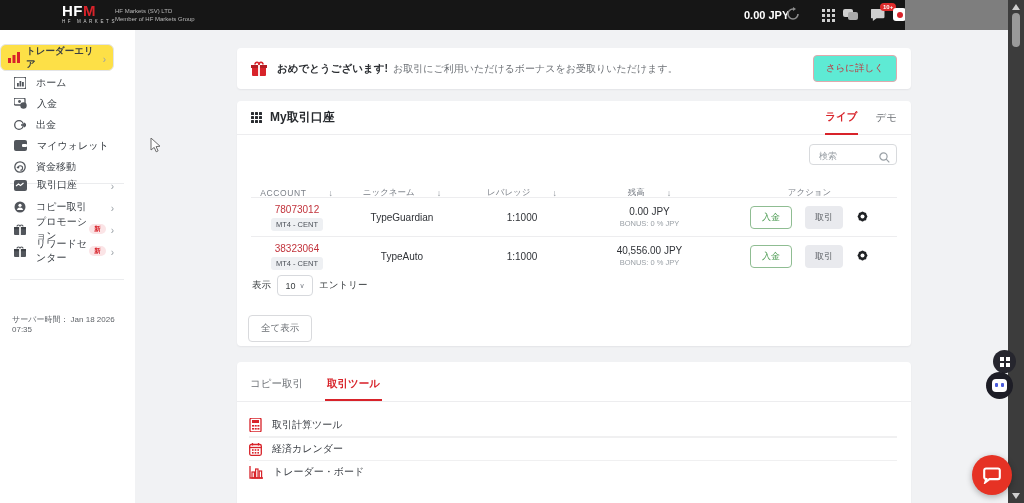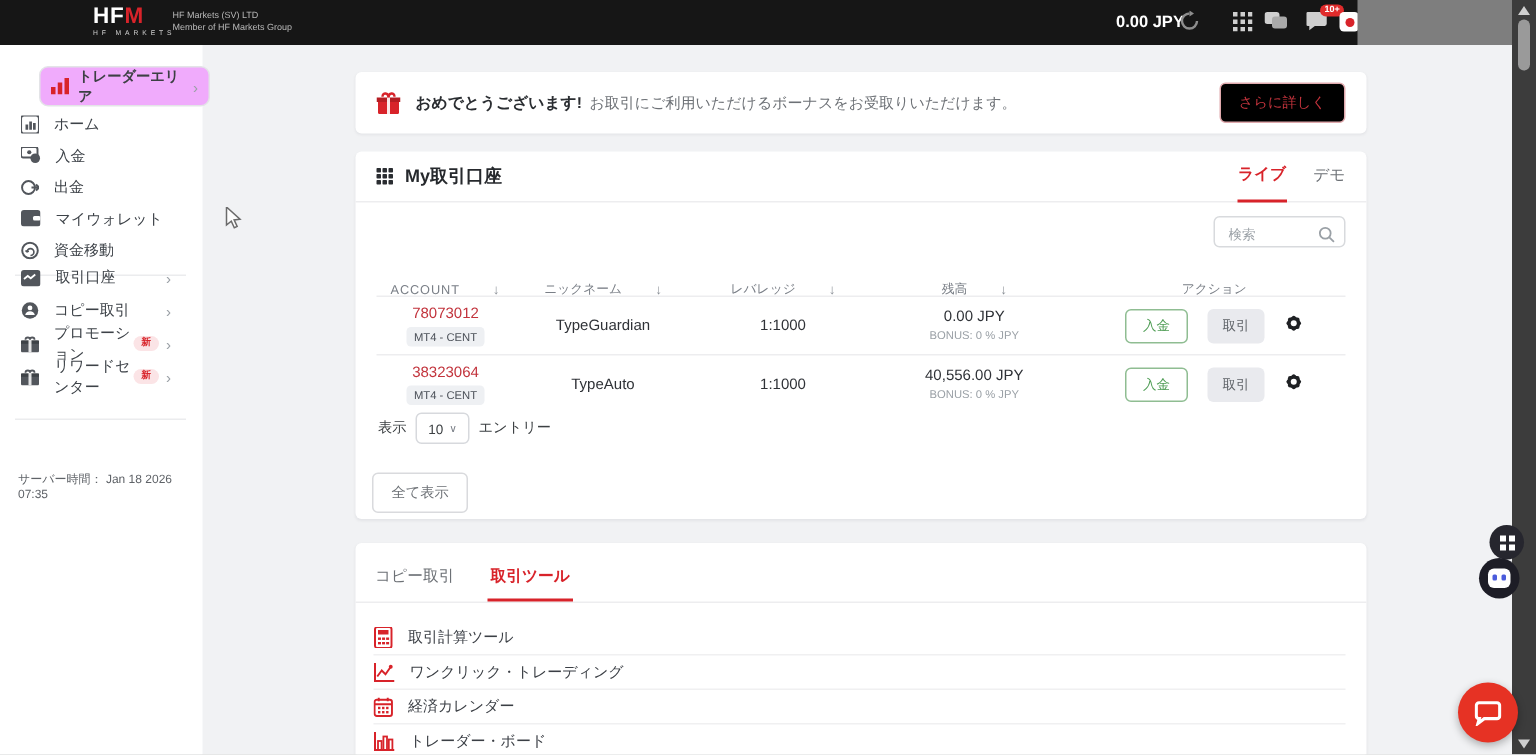--- a/index.html
+++ b/index.html
@@ -24,40 +24,40 @@
 
   
   .scrollbar{position:absolute;right:0;top:0;width:16px;height:503px;background:#3c3c3c;z-index:6;}
   .sb-thumb{position:absolute;left:4px;top:13px;width:8px;height:34px;background:#9a9a9a;border-radius:4px;}
   .sb-arrow{position:absolute;left:4px;width:0;height:0;border-left:4px solid transparent;border-right:4px solid transparent;}
   .sb-up{top:4px;border-bottom:6px solid #cfcfcf;}
   .sb-down{bottom:4px;border-top:6px solid #cfcfcf;}
 
   
   .sidebar{position:absolute;left:0;top:30px;width:135px;height:473px;background:#fff;}
-  .trader-area{position:absolute;left:26px;top:14px;width:114px;height:27px;background:#f0abfc;
+  .trader-area{position:absolute;left:0;top:14px;width:114px;height:27px;background:#fde047;
       border:1px solid #e3e4e7;border-radius:6px;display:flex;align-items:center;padding:0 7px;box-sizing:border-box;}
   .trader-area .lbl{font-size:9.5px;font-weight:bold;color:#3c4043;margin-left:6px;flex:1;}
   .chev::after{content:"›";color:#9aa0a6;font-size:10px;}
   .nav{position:absolute;left:0;width:128px;}
   .nav-item{display:flex;align-items:center;height:21px;padding-left:14px;cursor:pointer;}
   .nav-item .lbl{font-size:10px;color:#3d4248;margin-left:10px;flex:1;}
   .nav-item .chev{margin-right:14px;}
   .nav2 .nav-item{height:22px;}
   .pill-new{background:#fbe4e6;color:#d8232a;font-size:6.5px;font-weight:bold;border-radius:6px;
       padding:2px 5px;margin-right:5px;line-height:6px;}
   .side-div{position:absolute;left:10px;width:114px;border-top:1px solid #ebecee;}
   .server-time{position:absolute;left:12px;top:284px;font-size:8px;color:#5f6368;}
 
   
   .card{position:absolute;background:#fff;border-radius:4px;box-shadow:0 1px 2px rgba(20,20,40,.06);}
   .banner{left:237px;top:48px;width:674px;height:41px;display:flex;align-items:center;padding:0 14px;box-sizing:border-box;}
   .banner .b-title{font-size:10.5px;font-weight:bold;color:#2a2d31;margin-left:10px;}
   .banner .b-msg{font-size:10px;color:#6d7176;margin-left:5px;flex:1;}
-  .btn-outline-red{border:1px solid #e0a9ad;color:#c2333c;background:#000000;font-size:9.5px;
+  .btn-outline-red{border:1px solid #e0a9ad;color:#c2333c;background:#5eead4;font-size:9.5px;
       border-radius:4px;padding:6px 12px;cursor:pointer;font-family:inherit;}
   .btn-outline-gray{border:1px solid #d9dadd;color:#6d7176;background:#fff;font-size:9.5px;
       border-radius:4px;padding:6px 12px;cursor:pointer;font-family:inherit;}
 
   .accounts-card{left:237px;top:101px;width:674px;height:245px;}
   .card-head{height:33px;display:flex;align-items:center;padding:0 14px;border-bottom:1px solid #ededef;}
   .card-title{font-size:12px;font-weight:bold;color:#26292d;margin-left:8px;flex:1;}
   .tab{font-size:10.5px;color:#6d7176;height:33px;line-height:33px;margin-left:18px;cursor:pointer;}
   .tab.active{color:#d8232a;font-weight:bold;border-bottom:2px solid #d8232a;}
   .grid-icon-dark{display:inline-grid;grid-template-columns:repeat(3,3px);grid-gap:1px;}
@@ -414,28 +414,20 @@
             <rect x="8.4" y="7" width="2" height="1.6"></rect>
             <rect x="3" y="10" width="2" height="1.6"></rect>
             <rect x="5.7" y="10" width="2" height="1.6"></rect>
             <rect x="8.4" y="10" width="2" height="1.6"></rect>
           </g>
         </svg>
       <span class="lbl">取引計算ツール</span>
     </div>
     <div class="tool-div"></div>
 
-    <div class="tool-item">
-      <svg width="14" height="13" viewBox="0 0 14 13">
-          <path d="M1 0 v12 h13" stroke="#d8232a" stroke-width="1.3" fill="none"></path>
-          <path d="M2.5 9 l3 -4 2.5 2.5 3.5 -5" stroke="#d8232a" stroke-width="1.3" fill="none"></path>
-          <circle cx="11.5" cy="2.5" r="1.3" fill="#d8232a"></circle>
-        </svg>
-      <span class="lbl">ワンクリック・トレーディング</span>
-    </div>
     <div class="tool-div"></div>
 
     <div class="tool-item">
       <svg width="13" height="13" viewBox="0 0 13 13">
           <rect x="0.7" y="1.5" width="11.6" height="10.8" rx="1.5" fill="none" stroke="#d8232a" stroke-width="1.3"></rect>
           <path d="M0.7 4.5 h11.6" stroke="#d8232a" stroke-width="1.3"></path>
           <path d="M3.5 0 v2.5 M9.5 0 v2.5" stroke="#d8232a" stroke-width="1.3"></path>
           <g fill="#d8232a">
             <rect x="3" y="6.2" width="1.6" height="1.6"></rect>
             <rect x="5.7" y="6.2" width="1.6" height="1.6"></rect>

